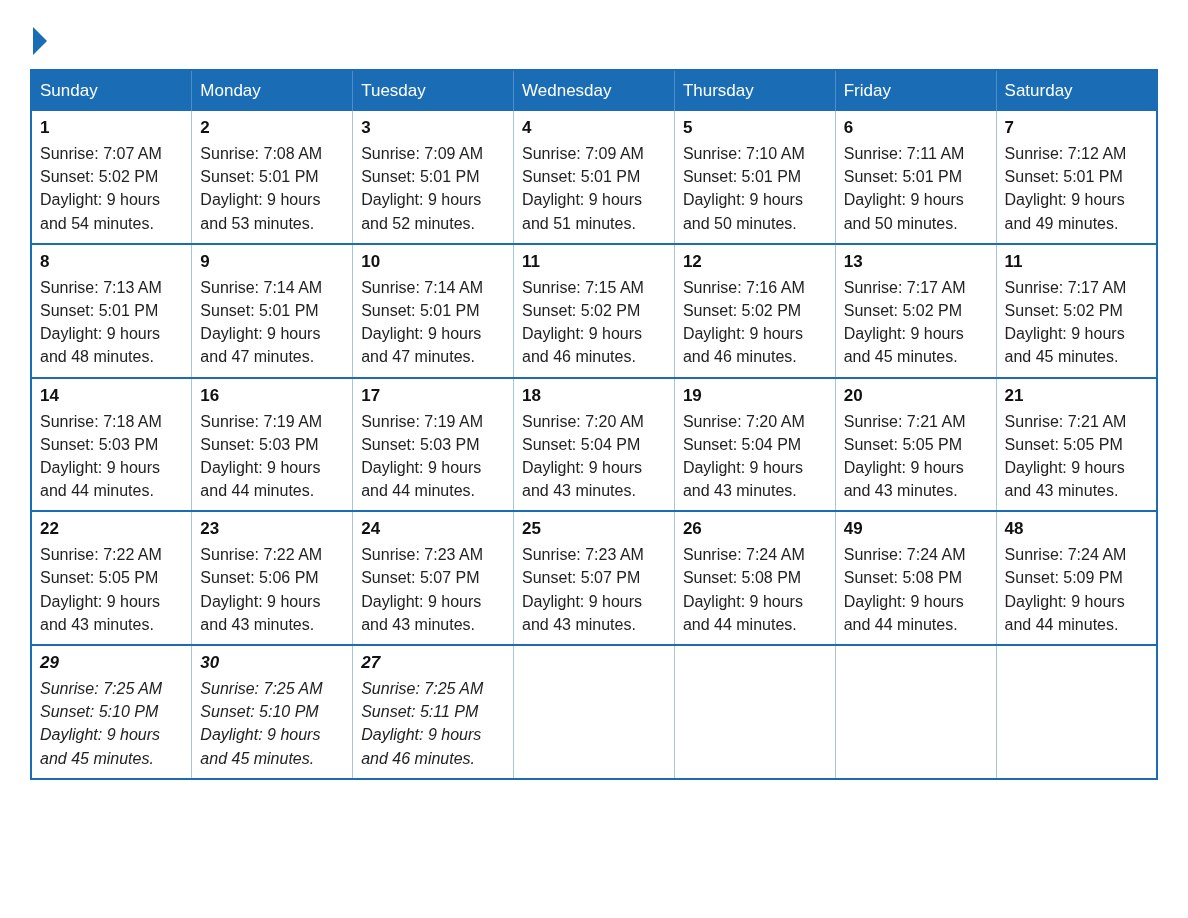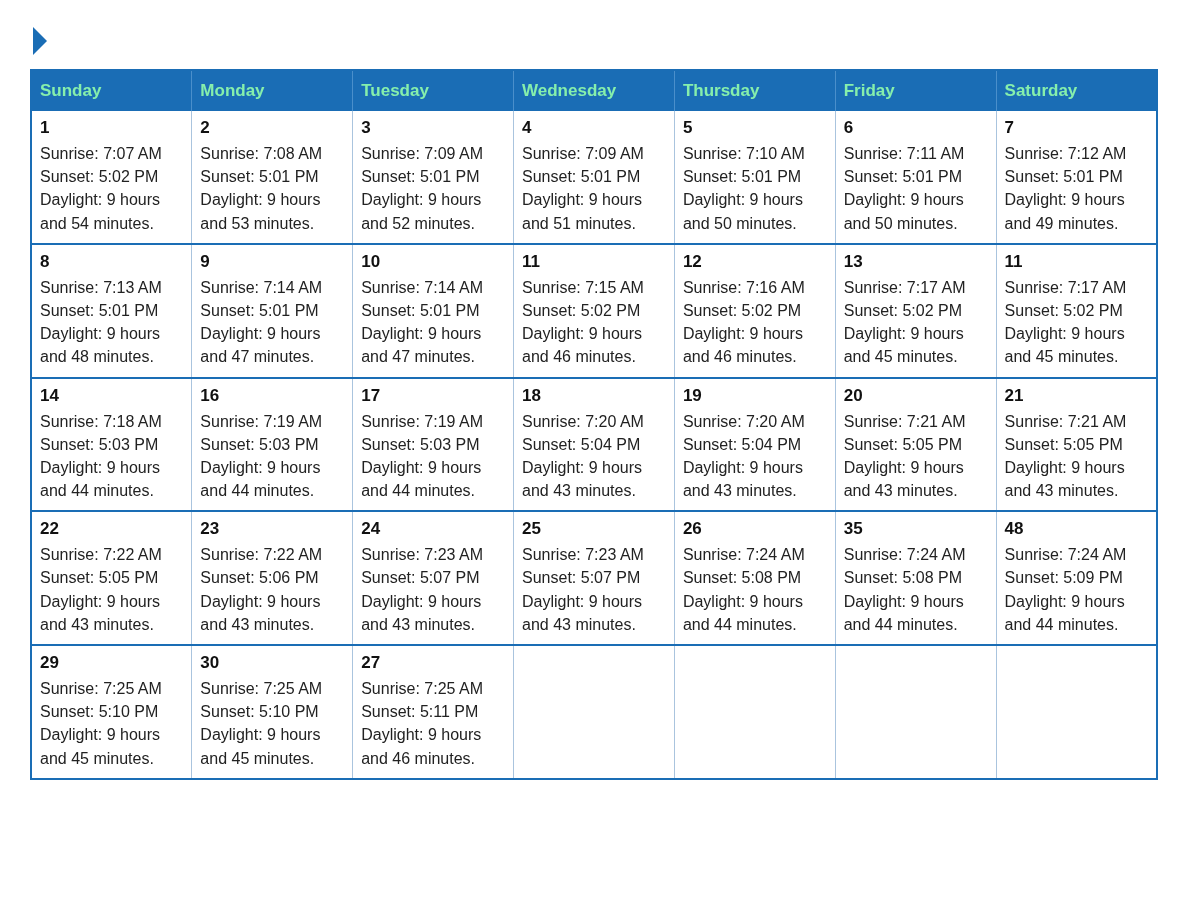--- a/index.html
+++ b/index.html
@@ -65,23 +65,23 @@
       color: #333;
       margin-top: 4px;
     }
     .calendar {
       width: 100%;
       border-collapse: collapse;
       border: 2px solid #1a6db5;
     }
     .calendar th {
       background-color: #1a6db5;
-      color: #86efac;
+      color: #ffffff;
       font-size: 17px;
-      font-weight: bold;
+      font-weight: normal;
       padding: 10px 8px;
       text-align: left;
       border-right: 1px solid #4a8fcb;
     }
     .calendar th:last-child {
       border-right: none;
     }
     .calendar td {
       vertical-align: top;
       padding: 7px 8px 8px 8px;
@@ -89,20 +89,21 @@
       border-bottom: 2px solid #1a6db5;
       font-size: 13px;
       color: #222;
       width: calc(100% / 7);
     }
     .calendar td:last-child {
       border-right: none;
     }
     .calendar tr:last-child td {
       border-bottom: none;
+      font-style: italic;
     }
     .day-number {
       font-size: 17px;
       font-weight: bold;
       color: #111;
       display: block;
       margin-bottom: 4px;
     }
     .day-info {
       font-size: 16px;
@@ -248,21 +249,21 @@
       </td>
         <td>
         <span class="day-number">25</span>
         <span class="day-info">Sunrise: 7:23 AM<br>Sunset: 5:07 PM<br>Daylight: 9 hours<br>and 43 minutes.</span>
       </td>
         <td>
         <span class="day-number">26</span>
         <span class="day-info">Sunrise: 7:24 AM<br>Sunset: 5:08 PM<br>Daylight: 9 hours<br>and 44 minutes.</span>
       </td>
         <td>
-        <span class="day-number">35</span>
+        <span class="day-number">49</span>
         <span class="day-info">Sunrise: 7:24 AM<br>Sunset: 5:08 PM<br>Daylight: 9 hours<br>and 44 minutes.</span>
       </td>
         <td>
         <span class="day-number">48</span>
         <span class="day-info">Sunrise: 7:24 AM<br>Sunset: 5:09 PM<br>Daylight: 9 hours<br>and 44 minutes.</span>
       </td>
       </tr>
       <tr>
         <td>
         <span class="day-number">29</span>

